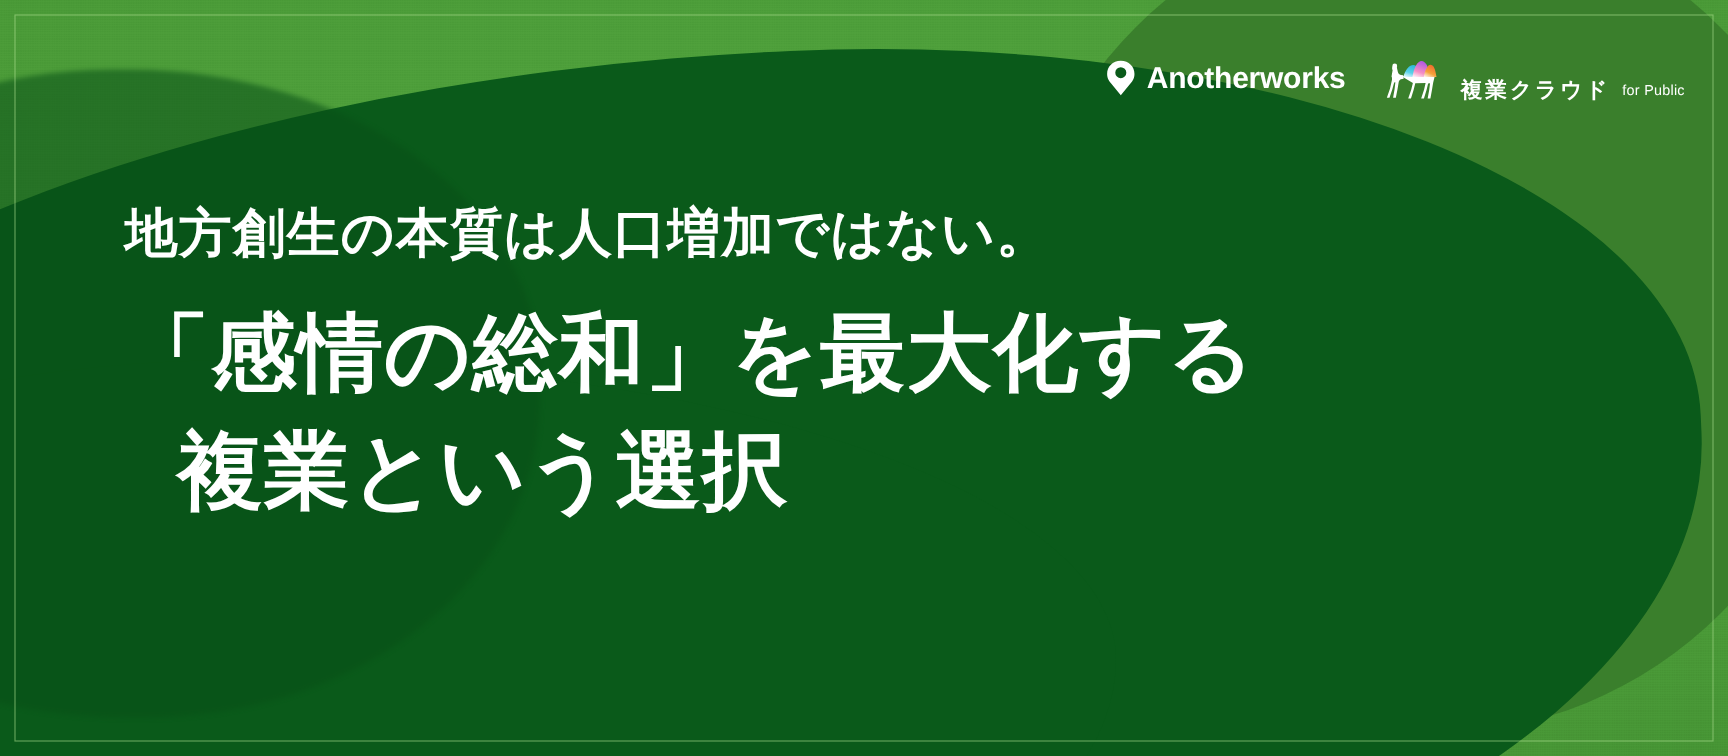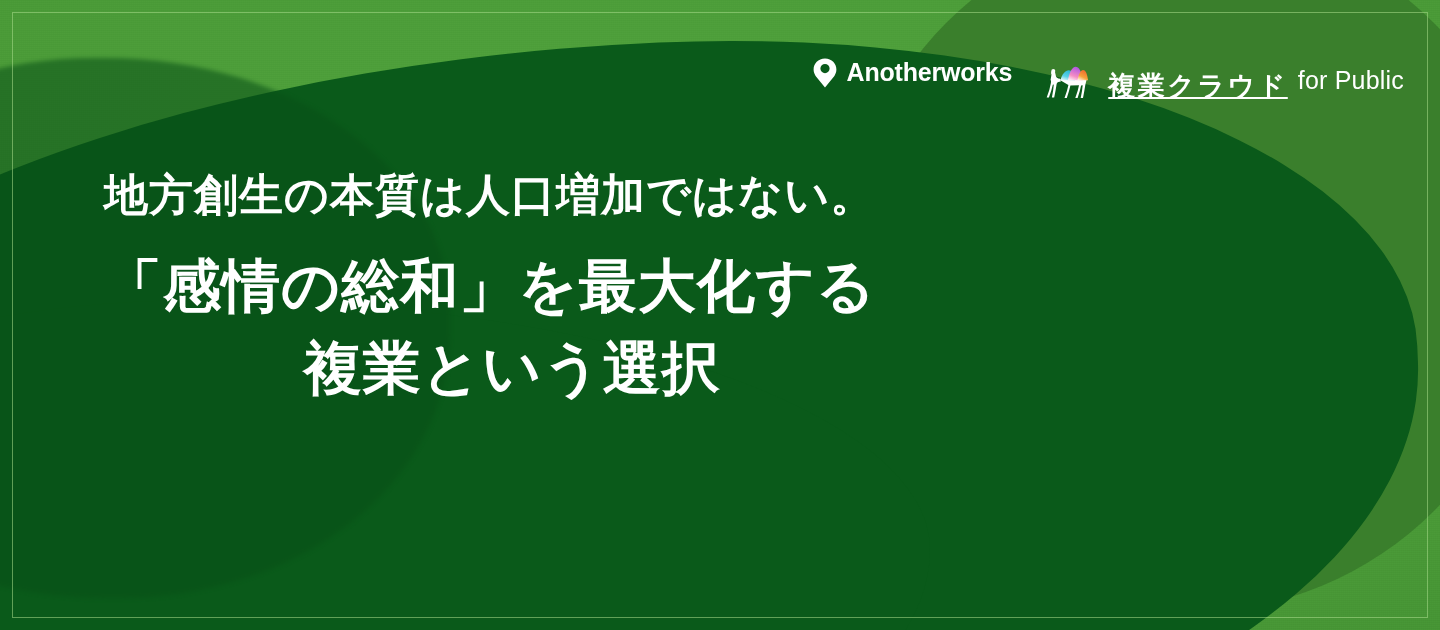--- a/index.html
+++ b/index.html
@@ -84,50 +84,49 @@
   .logo-aw { display:flex; align-items:center; gap:9px; }
   .aw-mark { width:26px; height:30px; display:block; }
   .aw-word {
     color:#fff; font-size:25px; font-weight:700;
     letter-spacing:-.2px; line-height:1; white-space:nowrap;
   }
 
   .logo-fc { display:flex; align-items:flex-end; gap:10px; }
   .camel { width:52px; height:38px; display:block; }
   .fc-word {
-    color:#fff; font-size:27px; font-weight:700;
-    letter-spacing:2.5px; line-height:1; white-space:nowrap;text-decoration:underline;
+    color:#fff; font-size:18px; font-weight:700;
+    letter-spacing:2.5px; line-height:1; white-space:nowrap;
   }
   .fc-sub {
-    color:#fff; font-size:25px; font-weight:400;
-    letter-spacing:.2px; line-height:1.5; white-space:nowrap;margin-top:16px;
+    color:#fff; font-size:12px; font-weight:400;
+    letter-spacing:.2px; line-height:1.5; white-space:nowrap;
   }
 
   
   .copy {
     position:absolute;
     left:104px; top:168px;
     z-index:5;
     color:#fff;
   }
   .line-kicker {
     font-size:44px;
     font-weight:700;
     letter-spacing:1px;
     line-height:1.22;
     white-space:nowrap;
     margin-bottom:26px;
   }
   .line-main {
-    font-size:58px;
+    font-size:71px;
     font-weight:900;
     letter-spacing:1px;
     line-height:1.32;
     white-space:nowrap;
-    text-align:center;
   }
   .line-main + .line-main { margin-top:6px;margin-left:44px; }
 </style>
 </head>
 <body>
 
 <div class="banner">
 
   <div class="bg-base"></div>
   <div class="bg-noise"></div>

